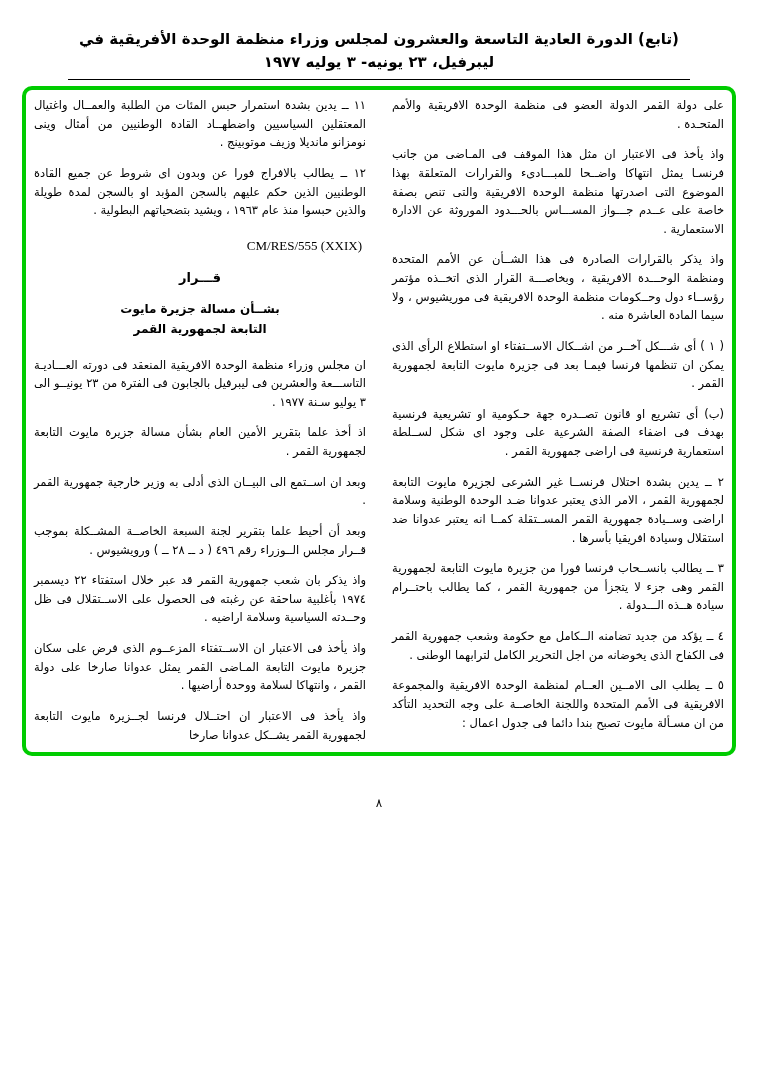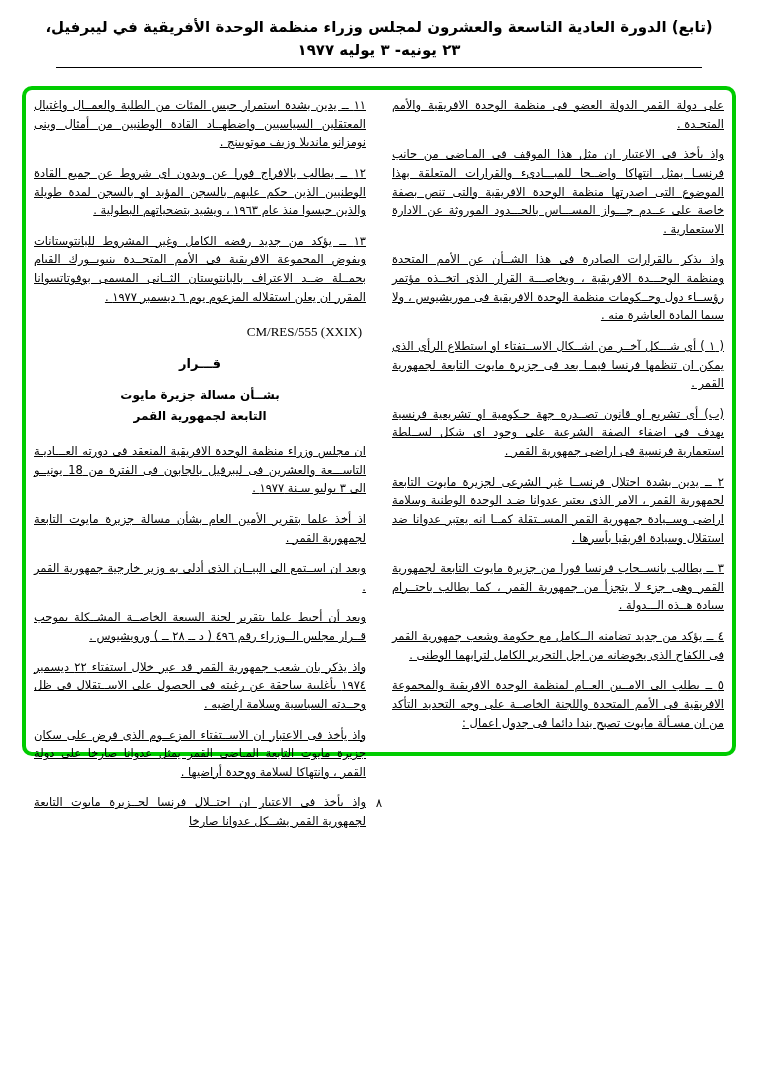--- a/index.html
+++ b/index.html
@@ -13,21 +13,21 @@
     font-family: "DejaVu Sans", sans-serif;
     color: #000000;
     position: relative;
     overflow: hidden;
   }
   .page {
     width: 758px;
     height: 828px;
     position: relative;
     box-sizing: border-box;
-    padding: 0;
+    padding: 12px;
   }
 
   
   .header {
     padding: 16px 34px 0 34px;
     text-align: center;
   }
   .header-title {
     font-size: 15px;
     font-weight: bold;
@@ -76,21 +76,20 @@
     direction: rtl;
   }
 
   p.par {
     margin: 0 0 12px 0;
     font-size: 11.5px;
     line-height: 1.62;
     text-align: justify;
     text-justify: inter-word;
     direction: rtl;
-    text-decoration: underline;
   }
 
   .res-code {
     margin: 18px 4px 16px 0;
     font-size: 13px;
     direction: ltr;
     text-align: right;
     font-family: "Liberation Serif", serif;
   }
   .res-heading {
@@ -140,28 +139,27 @@
       <p class="par">(ب) أى تشريع او قانون تصــدره جهة حـكومية او تشريعية فرنسية بهدف فى اضفاء الصفة الشرعية على وجود اى شكل لســلطة استعمارية فرنسية فى اراضى جمهورية القمر .</p>
       <p class="par">٢ ــ يدين بشدة احتلال فرنســا غير الشرعى لجزيرة مايوت التابعة لجمهورية القمر ، الامر الذى يعتبر عدوانا ضـد الوحدة الوطنية وسلامة اراضى وســيادة جمهورية القمر المســتقلة كمــا انه يعتبر عدوانا ضد استقلال وسيادة افريقيا بأسرها .</p>
       <p class="par">٣ ــ يطالب بانســحاب فرنسا فورا من جزيرة مايوت التابعة لجمهورية القمر وهى جزء لا يتجزأ من جمهورية القمر ، كما يطالب باحتــرام سيادة هــذه الـــدولة .</p>
       <p class="par">٤ ــ يؤكد من جديد تضامنه الــكامل مع حكومة وشعب جمهورية القمر فى الكفاح الذى يخوضانه من اجل التحرير الكامل لترابهما الوطنى .</p>
       <p class="par">٥ ــ يطلب الى الامــين العــام لمنظمة الوحدة الافريقية والمجموعة الافريقية فى الأمم المتحدة واللجنة الخاصــة على وجه التحديد التأكد من ان مسـألة مايوت تصبح بندا دائما فى جدول اعمال :</p>
     </div>
 
     <div class="col">
       <p class="par">١١ ــ يدين بشدة استمرار حبس المئات من الطلبة والعمــال واغتيال المعتقلين السياسيين واضطهــاد القادة الوطنيين من أمثال وينى نومزانو مانديلا وزيف موتوبينج .</p>
       <p class="par">١٢ ــ يطالب بالافراج فورا عن وبدون اى شروط عن جميع القادة الوطنيين الذين حكم عليهم بالسجن المؤبد او بالسجن لمدة طويلة والذين حبسوا منذ عام ١٩٦٣ ، ويشيد بتضحياتهم البطولية .</p>
-      <p class="par">١٣ ــ يؤكد من جديد رفضه الكامل وغير المشروط للبانتوستانات ويفوض المجموعة الافريقية فى الأمم المتحــدة بنيويــورك القيام بحمــلة ضــد الاعتراف بالبانتوستان الثــانى المسمى بوفوتاتسوانا المقرر ان يعلن استقلاله المزعوم يوم ٦ ديسمبر ١٩٧٧ .</p>
 
       <div class="res-code">CM/RES/555 (XXIX)</div>
       <div class="res-heading">قـــرار</div>
       <div class="res-subject" style="white-space: pre-line;">بشــأن مسالة جزيرة مايوت
 التابعة لجمهورية القمر</div>
 
-      <p class="par">ان مجلس وزراء منظمة الوحدة الافريقية المنعقد فى دورته العـــاديـة التاســـعة والعشرين فى ليبرفيل بالجابون فى الفترة من 18 يونيــو الى ٣ يوليو سـنة ١٩٧٧ .</p>
+      <p class="par">ان مجلس وزراء منظمة الوحدة الافريقية المنعقد فى دورته العـــاديـة التاســـعة والعشرين فى ليبرفيل بالجابون فى الفترة من ٢٣ يونيــو الى ٣ يوليو سـنة ١٩٧٧ .</p>
       <p class="par">اذ أخذ علما بتقرير الأمين العام بشأن مسالة جزيرة مايوت التابعة لجمهورية القمر .</p>
       <p class="par">وبعد ان اســتمع الى البيــان الذى أدلى به وزير خارجية جمهورية القمر .</p>
       <p class="par">وبعد أن أحيط علما بتقرير لجنة السبعة الخاصــة المشــكلة بموجب قــرار مجلس الــوزراء رقم ٤٩٦ ( د ــ ٢٨ ــ ) ورويشيوس .</p>
       <p class="par">واذ يذكر بان شعب جمهورية القمر قد عبر خلال استفتاء ٢٢ ديسمبر ١٩٧٤ بأغلبية ساحقة عن رغبته فى الحصول على الاســتقلال فى ظل وحــدته السياسية وسلامة اراضيه .</p>
       <p class="par">واذ يأخذ فى الاعتبار ان الاســتفتاء المزعــوم الذى فرض على سكان جزيرة مايوت التابعة المـاضى القمر يمثل عدوانا صارخا على دولة القمر ، وانتهاكا لسلامة ووحدة أراضيها .</p>
       <p class="par">واذ يأخذ فى الاعتبار ان احتــلال فرنسا لجــزيرة مايوت التابعة لجمهورية القمر يشــكل عدوانا صارخا</p>
     </div>
 
   </div>
 

